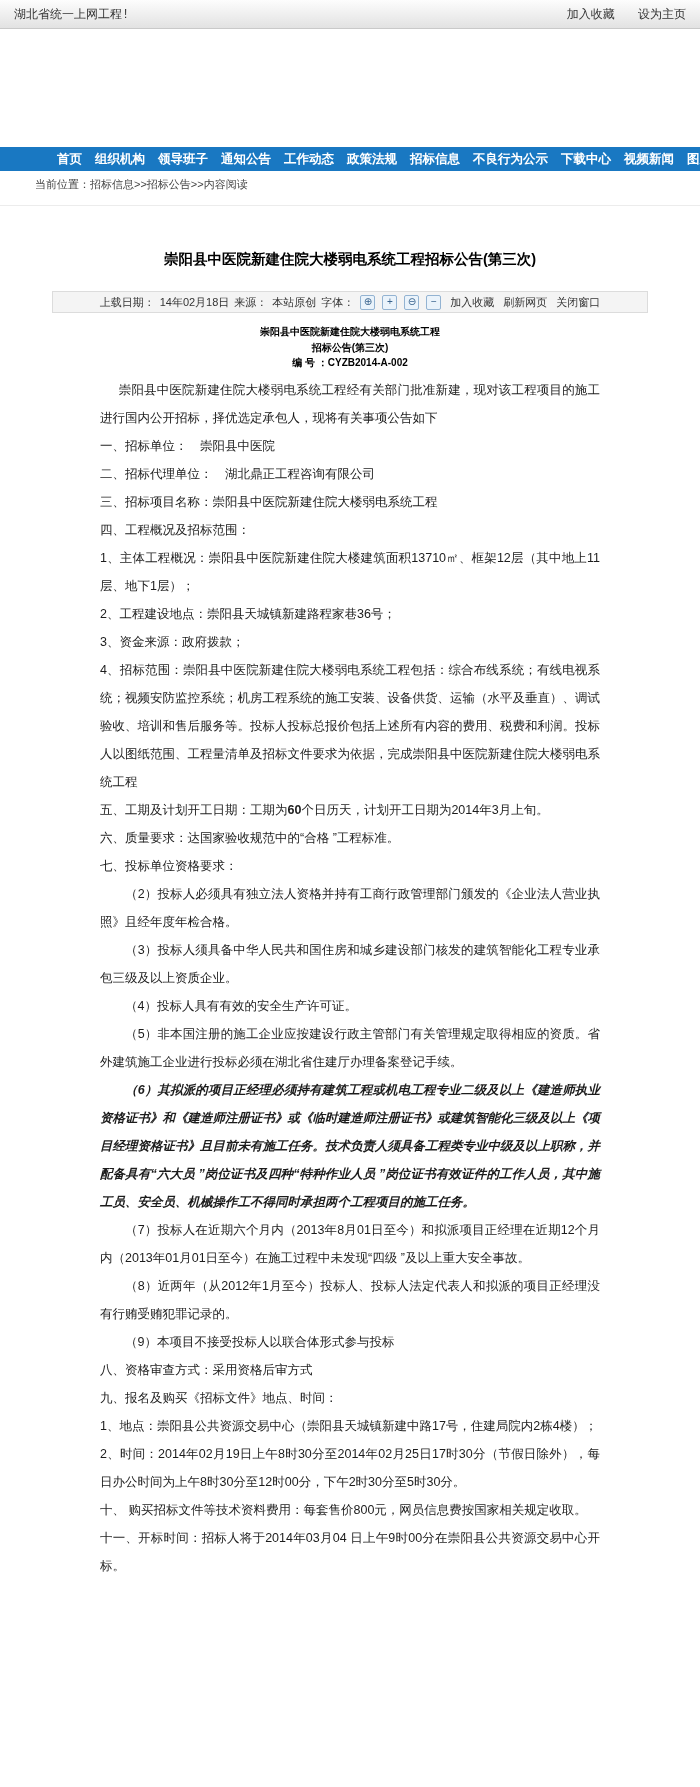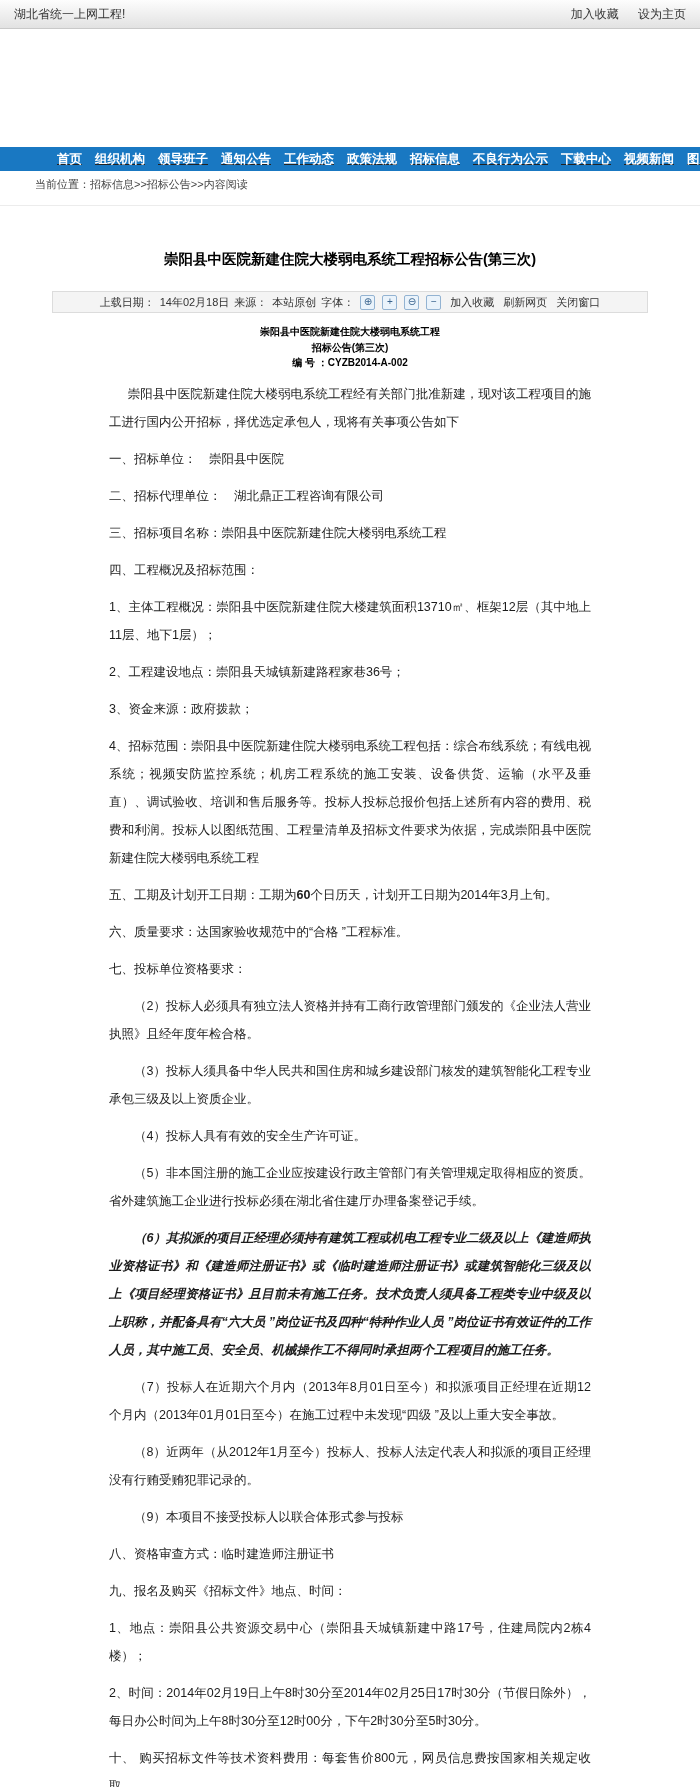--- a/index.html
+++ b/index.html
@@ -1,47 +1,47 @@
 <!DOCTYPE html>
 <html><head>
 <meta charset="utf-8">
 <style>
   html,body{margin:0;padding:0;background:#fff;}
   body{width:700px;font-family:"Liberation Sans","DejaVu Sans",sans-serif;color:#222;}
   .page{width:700px;min-height:1787px;background:#fff;overflow:hidden;}
 
   
   .topbar{height:29px;background:linear-gradient(#fdfdfd,#e2e2e2);border-bottom:1px solid #c9c9c9;
-    display:flex;justify-content:space-between;align-items:center;padding:0 14px;font-size:12px;color:#333;box-sizing:border-box;width:700px;}
+    display:flex;justify-content:space-between;align-items:center;padding:0 14px;font-size:12px;color:#333;box-sizing:border-box;width:700px;font-family:Liberation Mono, monospace;}
   .topbar a{color:#333;text-decoration:none;margin-left:16px;cursor:pointer;}
 
   
   .banner{height:118px;background:#fff;}
 
   
-  .nav{height:24px;background:#1978c2;display:flex;align-items:center;padding-left:57px;gap:13px;text-decoration:underline;}
+  .nav{height:24px;background:#1978c2;display:flex;align-items:center;padding-left:57px;gap:13px;}
   .nav-item{color:#fff;font-size:12.5px;font-weight:bold;text-decoration:none;white-space:nowrap;cursor:pointer;}
 
   
   .breadcrumb{padding:6px 0 13px 35px;font-size:11px;color:#444;border-bottom:1px solid #ececec;}
 
   .outer{width:596px;margin:0 auto;}
   .art-title{margin-top:44px;text-align:center;font-size:14.5px;font-weight:bold;color:#000;}
 
   .meta{margin-top:22px;background:#f4f4f4;border:1px solid #dcdcdc;height:20px;display:flex;align-items:center;
     justify-content:center;font-size:11px;color:#333;gap:5px;}
   .meta .lbl{color:#333;}
   .meta a{color:#333;text-decoration:none;cursor:pointer;}
   .micon{display:inline-flex;align-items:center;justify-content:center;width:13px;height:13px;border:1px solid #93b3d2;
     background:#eaf3fb;color:#39648e;font-size:10px;line-height:1;border-radius:2px;margin:0 1px;cursor:pointer;}
 
   .heading{margin-top:11px;text-align:center;font-weight:bold;font-size:10px;line-height:1.55;color:#000;}
 
   .body{width:500px;margin:5px auto 0;font-size:12.5px;line-height:2.24;color:#1c1c1c;text-align:justify;}
-  .para{margin:9px;}
+  .para{margin:0;}
   .p-first{text-indent:1.5em;}
   .p-sub{text-indent:2em;}
   .p-bold{font-weight:bold;font-style:italic;}
   .inline-bold{font-weight:bold;}
 </style>
 </head>
 <body>
 
 <div class="page">
 
@@ -136,21 +136,21 @@
         <p class="para p-sub"><span>（5）非本国注册的施工企业应按建设行政主管部门有关管理规定取得相应的资质。省外建筑施工企业进行投标必须在湖北省住建厅办理备案登记手续。</span><b class="inline-bold"></b><span></span></p>
 
         <p class="para p-sub p-bold"><span>（6）其拟派的项目正经理必须持有建筑工程或机电工程专业二级及以上《建造师执业资格证书》和《建造师注册证书》或《临时建造师注册证书》或建筑智能化三级及以上《项目经理资格证书》且目前未有施工任务。技术负责人须具备工程类专业中级及以上职称，并配备具有“六大员 ”岗位证书及四种“特种作业人员 ”岗位证书有效证件的工作人员，其中施工员、安全员、机械操作工不得同时承担两个工程项目的施工任务。</span><b class="inline-bold"></b><span></span></p>
 
         <p class="para p-sub"><span>（7）投标人在近期六个月内（2013年8月01日至今）和拟派项目正经理在近期12个月内（2013年01月01日至今）在施工过程中未发现“四级 ”及以上重大安全事故。</span><b class="inline-bold"></b><span></span></p>
 
         <p class="para p-sub"><span>（8）近两年（从2012年1月至今）投标人、投标人法定代表人和拟派的项目正经理没有行贿受贿犯罪记录的。</span><b class="inline-bold"></b><span></span></p>
 
         <p class="para p-sub"><span>（9）本项目不接受投标人以联合体形式参与投标</span><b class="inline-bold"></b><span></span></p>
 
-        <p class="para p-plain"><span>八、资格审查方式：临时建造师注册证书</span><b class="inline-bold"></b><span></span></p>
+        <p class="para p-plain"><span>八、资格审查方式：采用资格后审方式</span><b class="inline-bold"></b><span></span></p>
 
         <p class="para p-plain"><span>九、报名及购买《招标文件》地点、时间：</span><b class="inline-bold"></b><span></span></p>
 
         <p class="para p-plain"><span>1、地点：崇阳县公共资源交易中心（崇阳县天城镇新建中路17号，住建局院内2栋4楼）；</span><b class="inline-bold"></b><span></span></p>
 
         <p class="para p-plain"><span>2、时间：2014年02月19日上午8时30分至2014年02月25日17时30分（节假日除外），每日办公时间为上午8时30分至12时00分，下午2时30分至5时30分。</span><b class="inline-bold"></b><span></span></p>
 
 
         <p class="para p-plain"><span>十、 购买招标文件等技术资料费用：每套售价800元，网员信息费按国家相关规定收取。</span><b class="inline-bold"></b><span></span></p>
 

